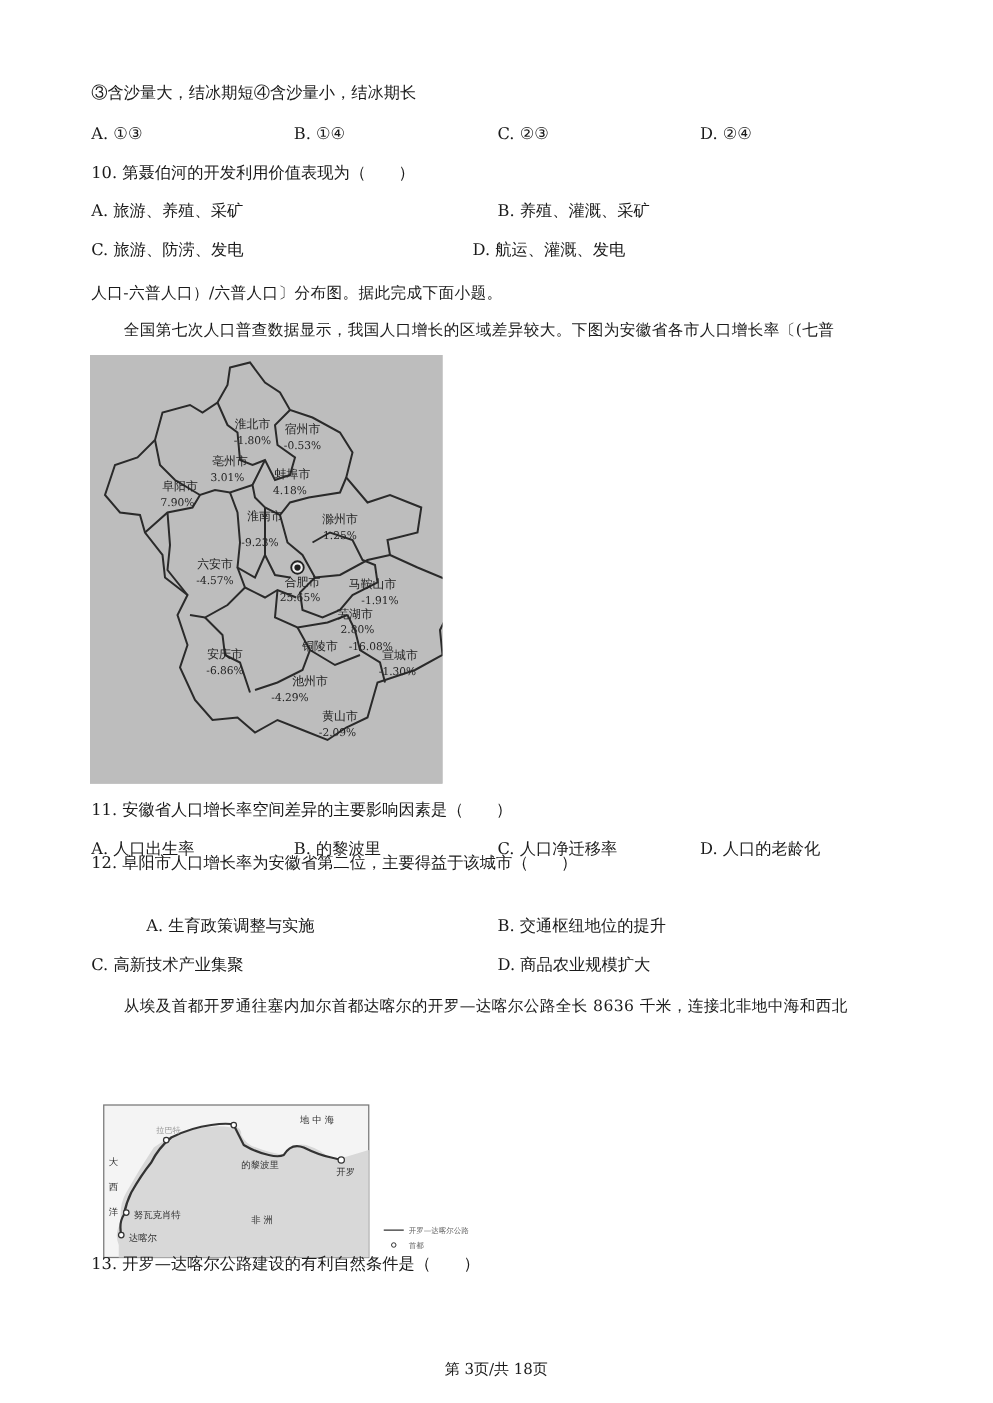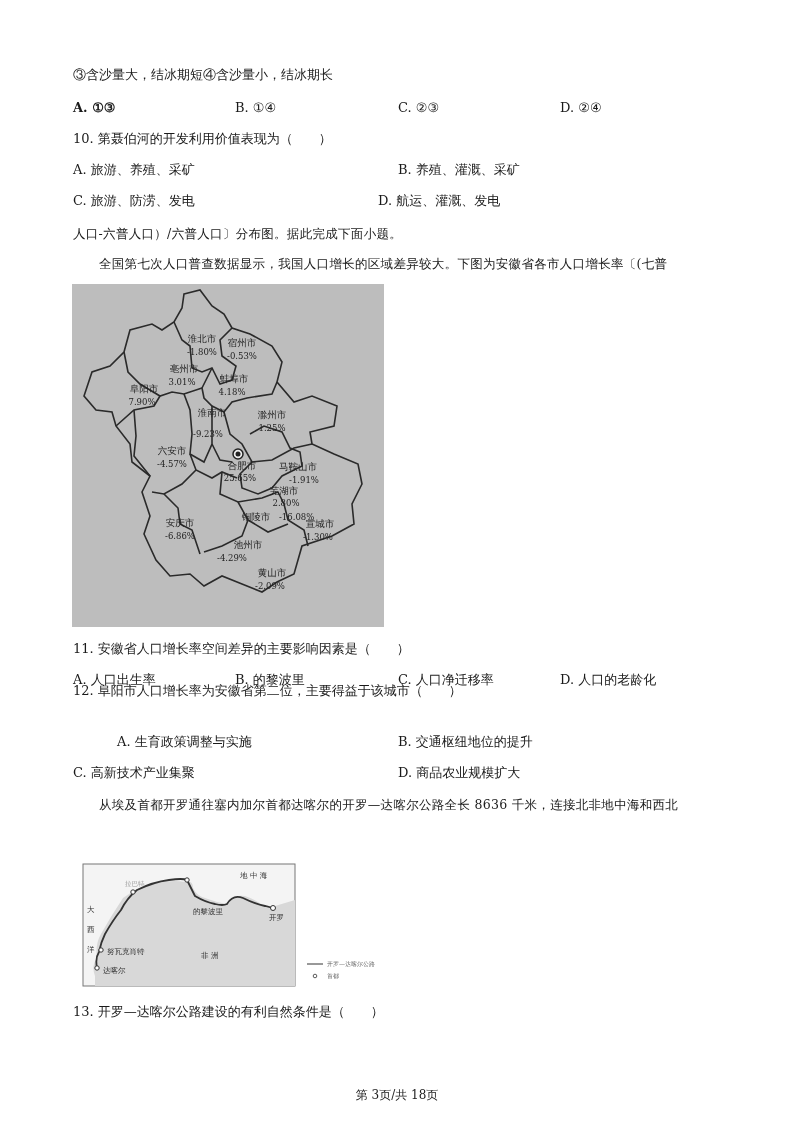--- a/index.html
+++ b/index.html
@@ -1,30 +1,30 @@
 <!DOCTYPE html>
 <html><head>
 <meta charset="utf-8">
 <style>
   html, body { margin:0; padding:0; background:#ffffff; }
   body { width:794px; height:1122px; position:relative; overflow:hidden;
          font-family:"DejaVu Serif","Liberation Serif",serif; color:#1a1a1a; }
   .line { position:absolute; left:73px; font-size:13px; line-height:18px; white-space:nowrap; }
   .opt { position:absolute; font-size:13px; line-height:18px; white-space:nowrap; }
   .para { position:absolute; left:73px; width:650px; font-size:12.5px; line-height:30px; text-indent:26px; letter-spacing:0.3px; }
-  .map1 { position:absolute; left:72px; top:284px; width:312px; height:343px; background:#b9b9b9; overflow:hidden; }
-  .map2 { position:absolute; left:75px; top:858px; width:320px; height:130px; background:#ffffff; }
+  .map1 { position:absolute; left:72px; top:284px; width:282px; height:343px; background:#b9b9b9; overflow:hidden; }
+  .map2 { position:absolute; left:75px; top:878px; width:320px; height:130px; background:#ffffff; }
   .footer { position:absolute; top:1087px; left:0; width:794px; text-align:center; font-size:12px; }
   svg text { font-family:"DejaVu Serif","Liberation Serif",serif; }
 </style>
 </head>
 <body>
 
 <div class="line" style="top:66px;">③含沙量大，结冰期短④含沙量小，结冰期长</div>
-<div class="opt" style="left:73px;top:99px;font-weight:bold;">A. ①③</div>
+<div class="opt" style="left:73px;top:99px;">A. ①③</div>
 <div class="opt" style="left:235px;top:99px;">B. ①④</div>
 <div class="opt" style="left:398px;top:99px;">C. ②③</div>
 <div class="opt" style="left:560px;top:99px;">D. ②④</div>
 
 <div class="line" style="top:130px;">10. 第聂伯河的开发利用价值表现为（　　）</div>
 <div class="opt" style="left:73px;top:161px;">A. 旅游、养殖、采矿</div>
 <div class="opt" style="left:398px;top:161px;text-align:center;">B. 养殖、灌溉、采矿</div>
 <div class="opt" style="left:73px;top:192px;">C. 旅游、防涝、发电</div>
 <div class="opt" style="left:378px;top:192px;">D. 航运、灌溉、发电</div>
 

